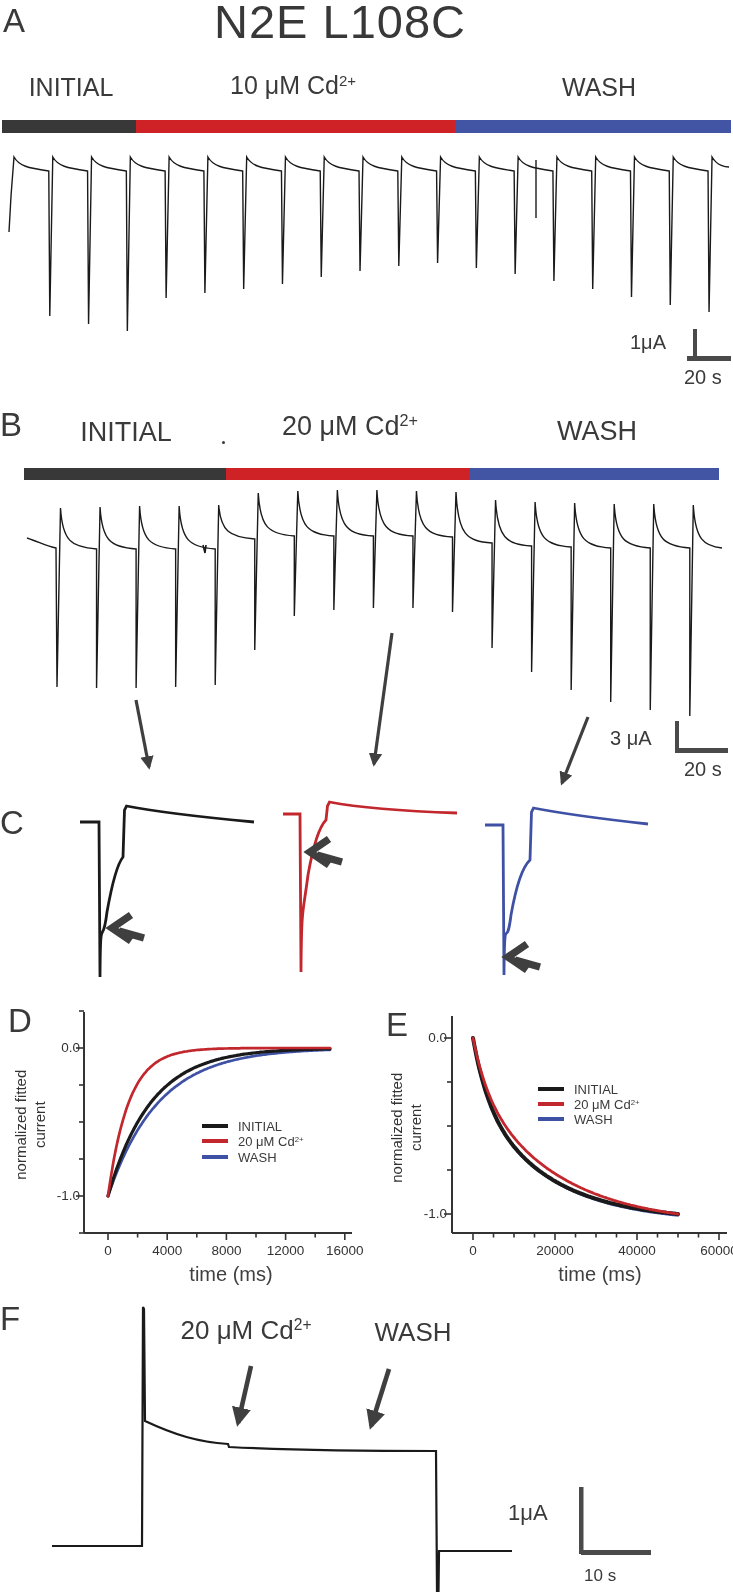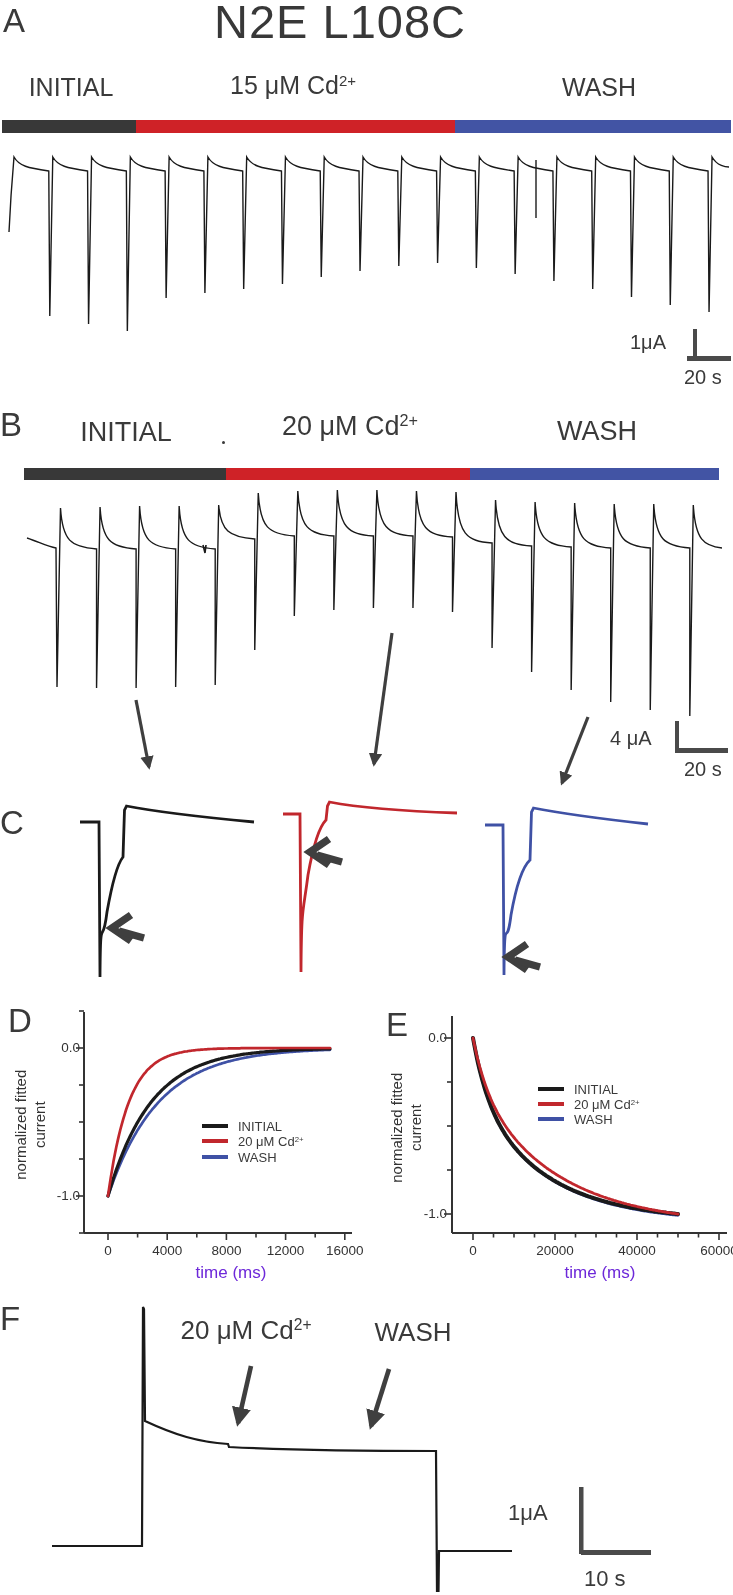--- a/index.html
+++ b/index.html
@@ -10,21 +10,21 @@
   .title{font-size:47px;letter-spacing:1px;transform:translateX(-50%);color:#383838}
   .cond{font-size:25px;transform:translateX(-50%)}
   .condB{font-size:27px}
   .condF{font-size:26px}
   .scale{font-size:20px;color:#3a3a3a}
   .scaleR{text-align:left;width:58px}
   .sup{font-size:60%;vertical-align:0.55em}
   .ytick{font-size:13.5px;color:#333;width:44px;text-align:right}
   .axis-title{font-size:15px;color:#333;width:190px;text-align:center;
               transform:rotate(-90deg);line-height:1.25}
-  .xlabel{font-size:17px;color:#6d28d9;transform:translateX(-50%)}
+  .xlabel{font-size:20px;color:#404040;transform:translateX(-50%)}
   .legend-row{position:absolute;height:16px;display:flex;align-items:center;gap:10px}
   .legend-line{display:inline-block;width:26px;height:3.5px;background:#000}
   .legend-text{font-size:13px;color:#3a3a3a}
   .dot{position:absolute;width:3px;height:3px;background:#3a3a3a;border-radius:50%}
   svg{position:absolute;left:0;top:0}
 </style>
 </head>
 <body>
 
 <div class="fig">
@@ -128,34 +128,34 @@
   <div class="t title" style="left:340px;top:-6px">N2E L108C</div>
 
   <div class="t letter" style="left:3px;top:2px">A</div>
   <div class="t letter" style="left:0px;top:406px">B</div>
   <div class="t letter" style="left:0px;top:804px">C</div>
   <div class="t letter" style="left:8px;top:1002px">D</div>
   <div class="t letter" style="left:386px;top:1006px">E</div>
   <div class="t letter" style="left:0px;top:1300px">F</div>
 
   <div class="t cond" style="left:71px;top:73px"><span>INITIAL</span><span class="sup"></span></div>
-  <div class="t cond" style="left:293px;top:71px"><span>15 μM Cd</span><span class="sup">2+</span></div>
+  <div class="t cond" style="left:293px;top:71px"><span>10 μM Cd</span><span class="sup">2+</span></div>
   <div class="t cond" style="left:599px;top:73px"><span>WASH</span><span class="sup"></span></div>
 
   <div class="t cond condB" style="left:126px;top:417px"><span>INITIAL</span><span class="sup"></span></div>
   <div class="t cond condB" style="left:350px;top:411px"><span>20 μM Cd</span><span class="sup">2+</span></div>
   <div class="t cond condB" style="left:597px;top:416px"><span>WASH</span><span class="sup"></span></div>
   <div class="dot" style="left:222px;top:441px"></div>
 
   <div class="t scale scaleR" style="left:630px;top:331px">1μA</div>
   <div class="t scale" style="left:684px;top:366px">20 s</div>
-  <div class="t scale scaleR" style="left:610px;top:727px">4 μA</div>
+  <div class="t scale scaleR" style="left:610px;top:727px">3 μA</div>
   <div class="t scale" style="left:684px;top:758px">20 s</div>
   <div class="t scale scaleR" style="left:508px;top:1500px;font-size:22px">1μA</div>
-  <div class="t scale" style="left:584px;top:1566px;font-size:22px">10 s</div>
+  <div class="t scale" style="left:584px;top:1566px;font-size:17px">10 s</div>
 
   <div class="t ytick" style="left:36px;top:1040px">0.0</div>
   <div class="t ytick" style="left:36px;top:1188px">-1.0</div>
   <div class="t axis-title" style="left:-64px;top:1106px">
     <div>normalized fitted</div>
       <div>current</div>
   </div>
   <div class="t xlabel" style="left:231px;top:1263px">time (ms)</div>
 
   <div class="legend-row" style="left:202px;top:1118px">

